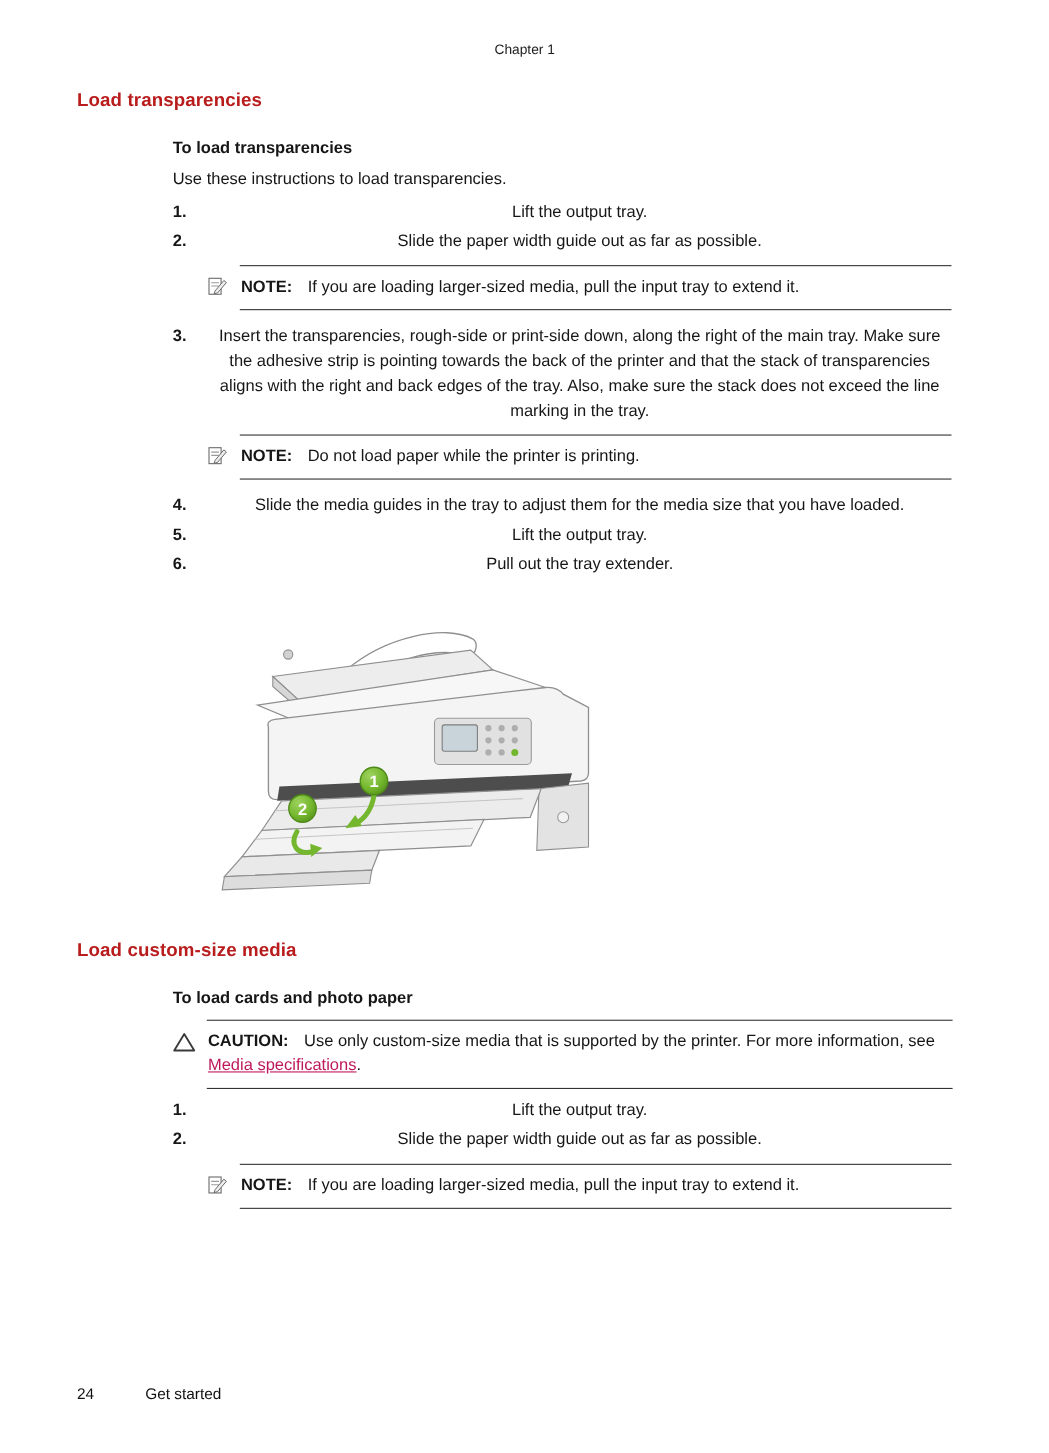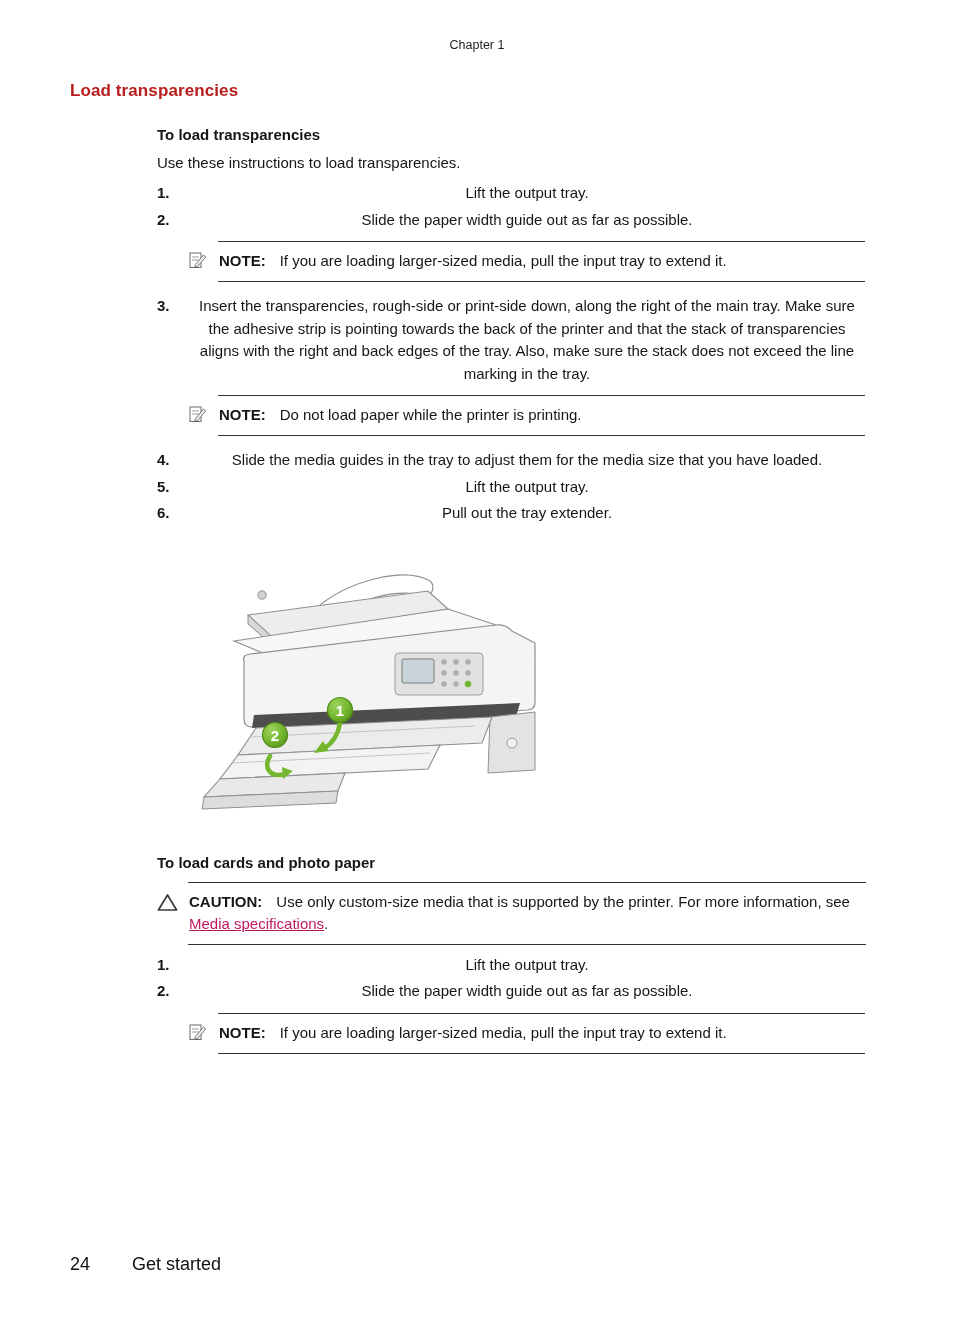--- a/index.html
+++ b/index.html
@@ -39,21 +39,21 @@
   .note-box { margin:10px 0 13px 61px; width:647px; }
   .note-box .box-icon { left:-29px; top:9px; }
 
   .caution-box { margin:9px 0 9px 31px; width:678px; }
   .caution-box .box-icon { left:-31px; top:10px; }
 
   a.doc-link { color:#be185d; text-decoration:underline; cursor:pointer; }
 
   figure.illustration { margin:40px 0 0 33px; width:350px; height:253px; }
 
-  .footer { position:absolute; left:70px; bottom:46px; display:flex; font-size:18px; color:#111; }
+  .footer { position:absolute; left:70px; bottom:46px; display:flex; font-size:14px; color:#111; }
   .footer .pagenum { width:62px; }
 </style>
 </head>
 <body>
 
 <div class="page">
 
   <div class="chapter">Chapter 1</div>
 
   <section>
@@ -180,20 +180,21 @@
           <g>
             <circle cx="85" cy="170" r="12.5" fill="url(#greenBadge)" stroke="#4e8a18" stroke-width="1.2"></circle>
             <text x="85" y="175.5" text-anchor="middle" font-family="Liberation Sans, sans-serif" font-size="15" font-weight="bold" fill="#ffffff">2</text>
           </g>
         </svg>
       </figure>
     </div>
   </section>
 
   <section style="margin-top:36px;">
+    <h1 class="section-title" style="margin-top:0;">Load custom-size media</h1>
 
     <div class="content">
       <h2 class="sub-title">To load cards and photo paper</h2>
 
       <div class="notice caution-box" style="margin-top:11px;">
         <span class="box-icon">
           <svg width="21" height="19" viewBox="0 0 21 19">
             <path d="M10.5 2 L19.6 17 H1.4 Z" fill="none" stroke="#3a3a3a" stroke-width="1.7" stroke-linejoin="round"></path>
           </svg>
         </span>

